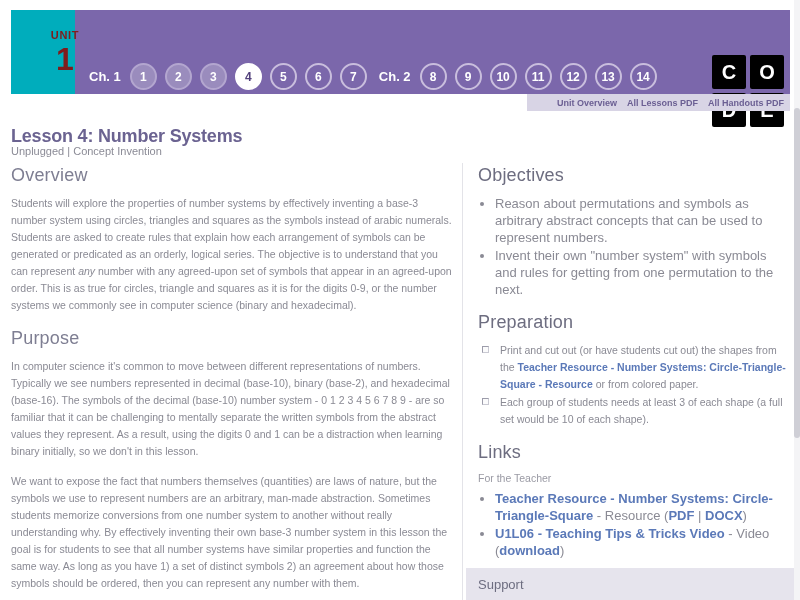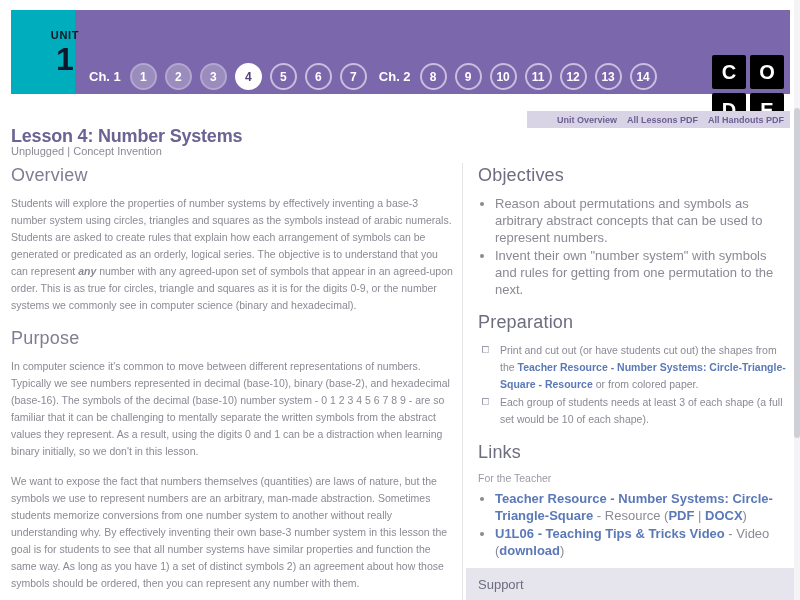--- a/index.html
+++ b/index.html
@@ -16,21 +16,21 @@
     position: absolute;
     left: 11px; top: 10px;
     width: 779px; height: 84px;
     background: #7b67ab;
     display: flex;
     align-items: stretch;
   }
   .unit-badge {
     width: 64px;
     background: #00adbc;
-    color: #0f172a;
+    color: #7f1d1d;
     display: flex;
     flex-direction: column;
     align-items: center;
     justify-content: center;
     flex: 0 0 64px;
     padding-left: 44px;
   }
   .unit-badge .u-word {
     font-size: 11px;
     font-weight: bold;
@@ -101,21 +101,21 @@
     font-weight: bold;
     display: flex;
     align-items: center;
     justify-content: center;
     border-radius: 2px;
   }
 
   
   #doc-toolbar {
     position: absolute;
-    left: 527px; top: 111px;
+    left: 527px; top: 94px;
     width: 263px; height: 17px;
     background: #d8d4e5;
     display: flex;
     align-items: center;
     justify-content: flex-end;
     gap: 10px;
     padding-right: 6px;
   }
   #doc-toolbar a {
     color: #6b5f93;
@@ -224,21 +224,21 @@
   .lnk {
     color: #5b79b8;
     font-weight: bold;
     text-decoration: none;
   }
   .sub-lbl {
     font-size: 10.5px;
     color: #9a9aa4;
     margin: 0 0 6px 0;
   }
-  em { font-style: italic; font-weight: bold; }
+  em { font-style: italic; }
 
   #support-panel {
     position: absolute;
     left: 466px; top: 568px;
     width: 376px; height: 32px;
     background: #e6e4ed;
   }
   #support-panel h2 {
     margin: 0;
     padding: 9px 0 0 12px;

